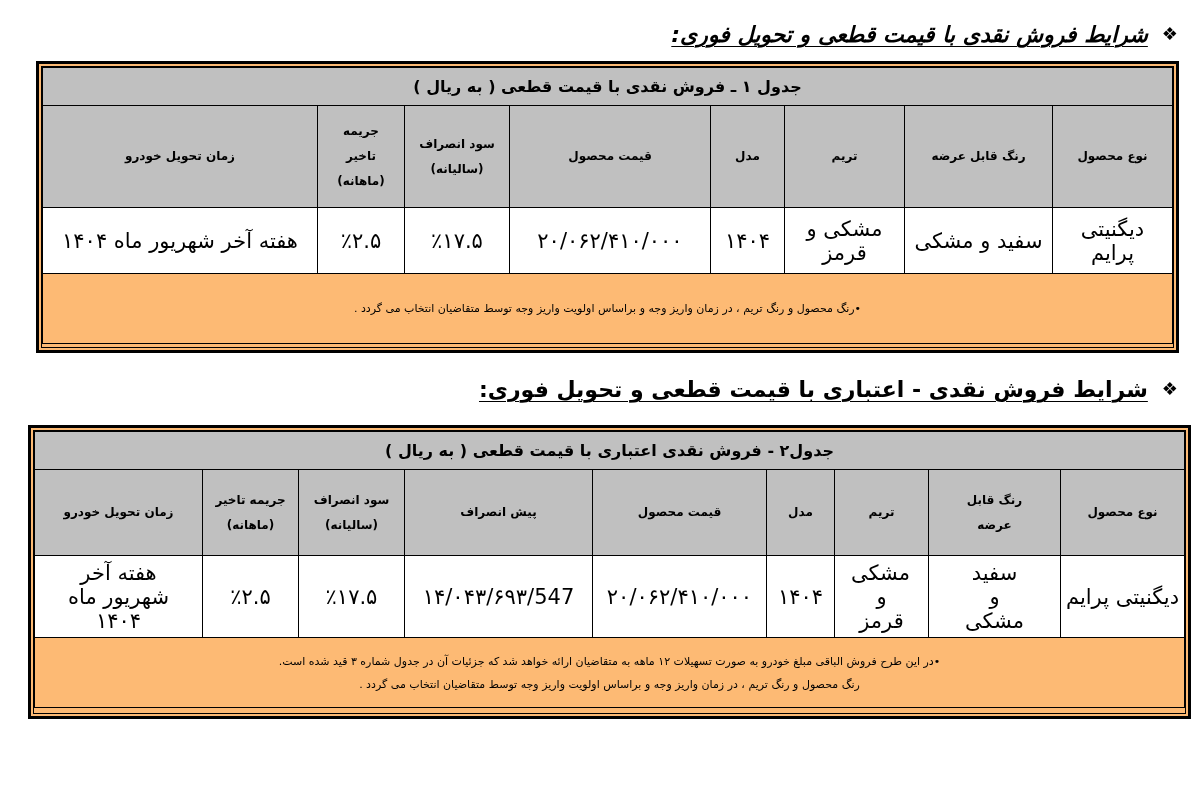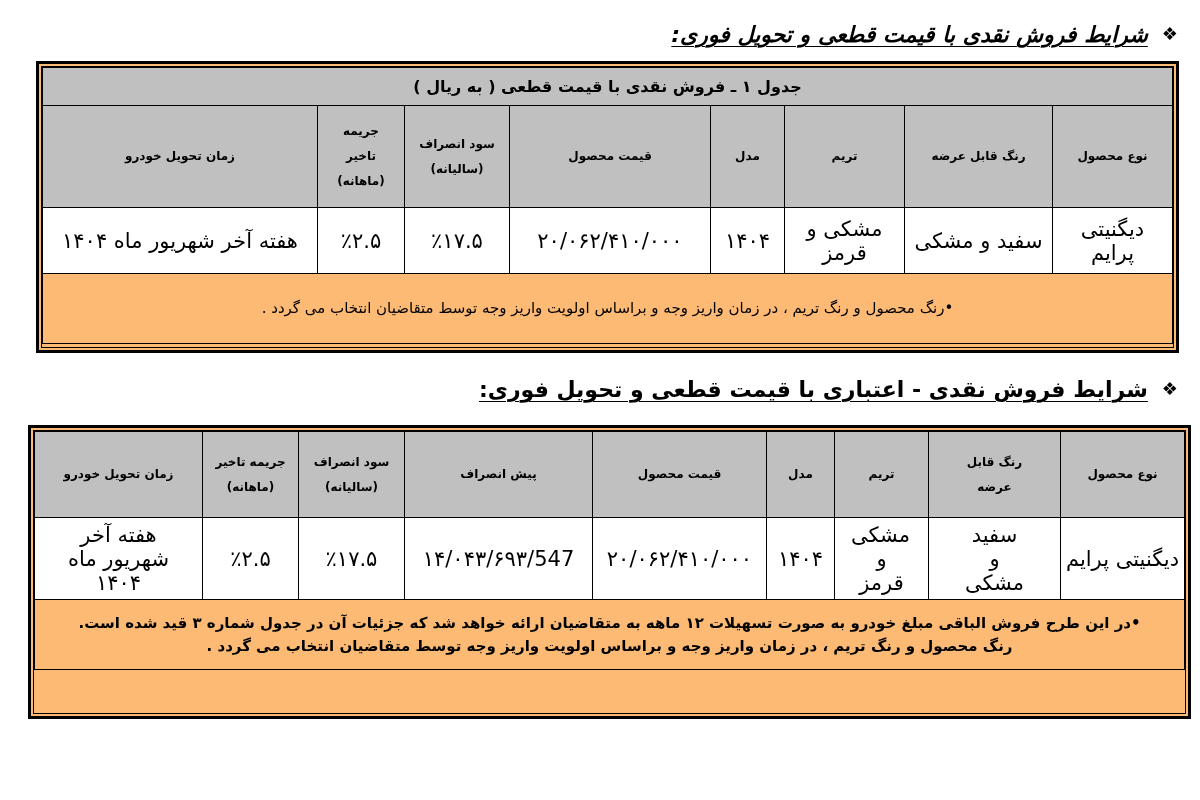--- a/index.html
+++ b/index.html
@@ -29,21 +29,21 @@
   .title-row th {
     background: #c0c0c0; font-weight: bold; font-size: 16px; height: 38px;
     border-bottom: 3px solid #000;
   }
   .head-row th {
     background: #c0c0c0; font-weight: bold; font-size: 12px; line-height: 25px;
   }
   .data-row td { font-size: 21px; line-height: 24px; background: #fff; }
   .note-row td {
     border-top: 3px solid #000; text-align: right; direction: rtl;
-    font-size: 15px; line-height: 23px; padding: 0 6px;
+    font-size: 11px; line-height: 23px; padding: 0 6px;
   }
 </style>
 </head>
 <body>
 
 <div class="section-heading" style="right:22px; top:20px;font-style:italic;">
   <span class="bullet">❖</span><span class="text">شرایط فروش نقدی با قیمت قطعی و تحویل فوری:</span>
 </div>
 
 <div class="frame" style="left:36px; top:61px; width:1143px; height:292px;">
@@ -103,20 +103,23 @@
           <col style="width:132px">
           <col style="width:94px">
           <col style="width:68px">
           <col style="width:174px">
           <col style="width:188px">
           <col style="width:106px">
           <col style="width:96px">
           <col>
       </colgroup>
       <tbody>
+          <tr class="title-row">
+        <th colspan="9">جدول۲ - فروش نقدی اعتباری با قیمت قطعی ( به ریال )</th>
+      </tr>
       <tr class="head-row" style="height:86px;">
         <th>نوع محصول</th>
         <th style="padding:0 22px;">رنگ قابل عرضه</th>
         <th>تریم</th>
         <th>مدل</th>
         <th>قیمت محصول</th>
         <th>پیش انصراف</th>
         <th style="padding:0 14px;">سود انصراف (سالیانه)</th>
         <th style="padding:0 10px;">جریمه تاخیر (ماهانه)</th>
         <th>زمان تحویل خودرو</th>
@@ -125,21 +128,21 @@
         <td>دیگنیتی پرایم</td>
         <td style="padding:0 36px;">سفید و مشکی</td>
         <td style="padding:0 18px;">مشکی و قرمز</td>
         <td>۱۴۰۴</td>
         <td>۲۰/۰۶۲/۴۱۰/۰۰۰</td>
         <td>۱۴/۰۴۳/۶۹۳/547</td>
         <td>٪۱۷.۵</td>
         <td>٪۲.۵</td>
         <td style="padding:0 12px;">هفته آخر شهریور ماه ۱۴۰۴</td>
       </tr>
-      <tr class="note-row" style="height:70px;font-weight:bold;">
+      <tr class="note-row" style="height:70px;">
         <td colspan="9">
           <div>•در این طرح فروش الباقی مبلغ خودرو به صورت تسهیلات ۱۲ ماهه به متقاضیان ارائه خواهد شد که جزئیات آن در جدول شماره ۳ قید شده است.</div>
           <div>رنگ محصول و رنگ تریم ، در زمان واریز وجه و براساس اولویت واریز وجه توسط متقاضیان انتخاب می گردد .</div>
         </td>
       </tr>
     </tbody>
       </table>
   </div>
 </div>
 

